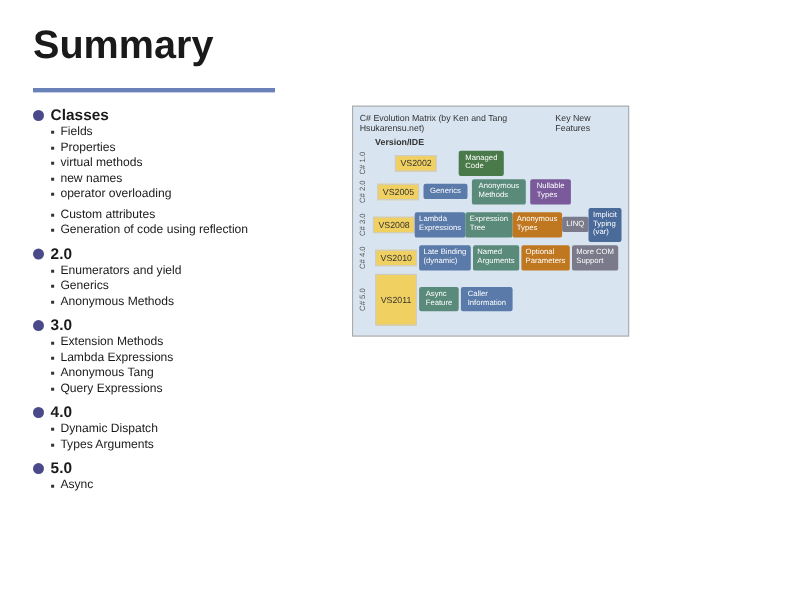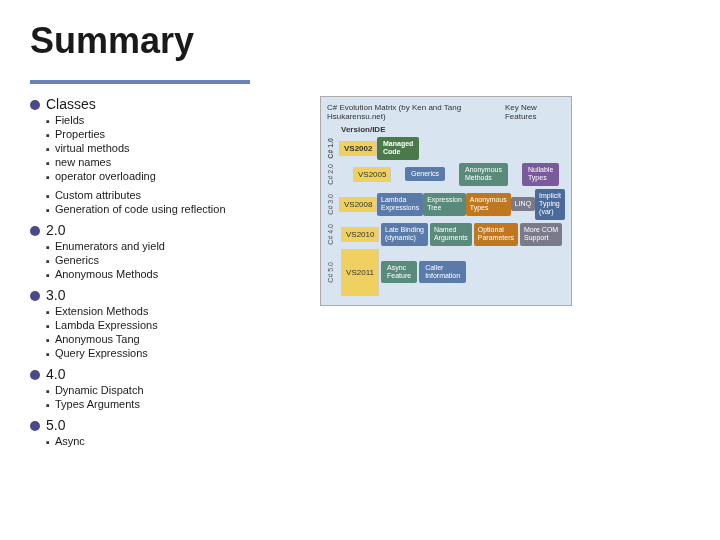--- a/index.html
+++ b/index.html
@@ -54,21 +54,21 @@
       width: 10px;
       height: 10px;
       background: #4a4a8a;
       border-radius: 50%;
       margin-top: 4px;
       flex-shrink: 0;
     }
 
     .main-label {
       font-size: 14px;
-      font-weight: normal;
+      font-weight: bold;
       color: #1a1a1a;
     }
 
     .sub-bullets {
       margin-left: 16px;
       margin-bottom: 4px;
     }
 
     .sub-item {
       display: flex;
@@ -249,27 +249,27 @@
         <div class="chart-title-row">
           <span>C# Evolution Matrix (by Ken and Tang Hsukarensu.net)</span>
           <span>Key New Features</span>
         </div>
 
         <div style="display:flex; gap:2px; margin-bottom:3px; margin-left:14px;">
           <div style="width:38px; font-size:8px; font-weight:bold; text-align:center; color:#333;">Version/IDE</div>
           <div style="flex:1; font-size:8px; color:#333;"></div>
         </div>
 
-        <div style="display:flex; align-items:center; gap:0; margin-bottom:3px;font-weight:bold;">
+        <div style="display:flex; align-items:center; gap:20px; margin-bottom:3px;">
           <div style="writing-mode:vertical-rl; transform:rotate(180deg); font-size:7px; color:#555; width:12px; flex-shrink:0;">C# 1.0</div>
           <div style="background:#f0d060; padding:2px 4px; font-size:8px; color:#333; width:38px; text-align:center; border:1px solid #ccc; flex-shrink:0;">VS2002</div>
           <div style="background:#4a7a4a; padding:3px 6px; font-size:7px; color:#fff; border-radius:2px; line-height:1.2;">Managed<br>Code</div>
         </div>
 
-        <div style="display:flex; align-items:center; gap:14px; margin-bottom:3px;">
+        <div style="display:flex; align-items:center; gap:4px; margin-bottom:3px;">
           <div style="writing-mode:vertical-rl; transform:rotate(180deg); font-size:7px; color:#555; width:12px; flex-shrink:0;">C# 2.0</div>
           <div style="background:#f0d060; padding:2px 4px; font-size:8px; color:#333; width:38px; text-align:center; border:1px solid #ccc; flex-shrink:0;">VS2005</div>
           <div style="background:#5a7aaa; padding:3px 6px; font-size:7px; color:#fff; border-radius:2px; line-height:1.2;">Generics</div>
           <div style="background:#5a8a7a; padding:3px 6px; font-size:7px; color:#fff; border-radius:2px; line-height:1.2;">Anonymous<br>Methods</div>
           <div style="background:#7a5a9a; padding:3px 6px; font-size:7px; color:#fff; border-radius:2px; line-height:1.2;">Nullable<br>Types</div>
         </div>
 
         <div style="display:flex; align-items:center; gap:0; margin-bottom:3px;">
           <div style="writing-mode:vertical-rl; transform:rotate(180deg); font-size:7px; color:#555; width:12px; flex-shrink:0;">C# 3.0</div>
           <div style="background:#f0d060; padding:2px 4px; font-size:8px; color:#333; width:38px; text-align:center; border:1px solid #ccc; flex-shrink:0;">VS2008</div>

